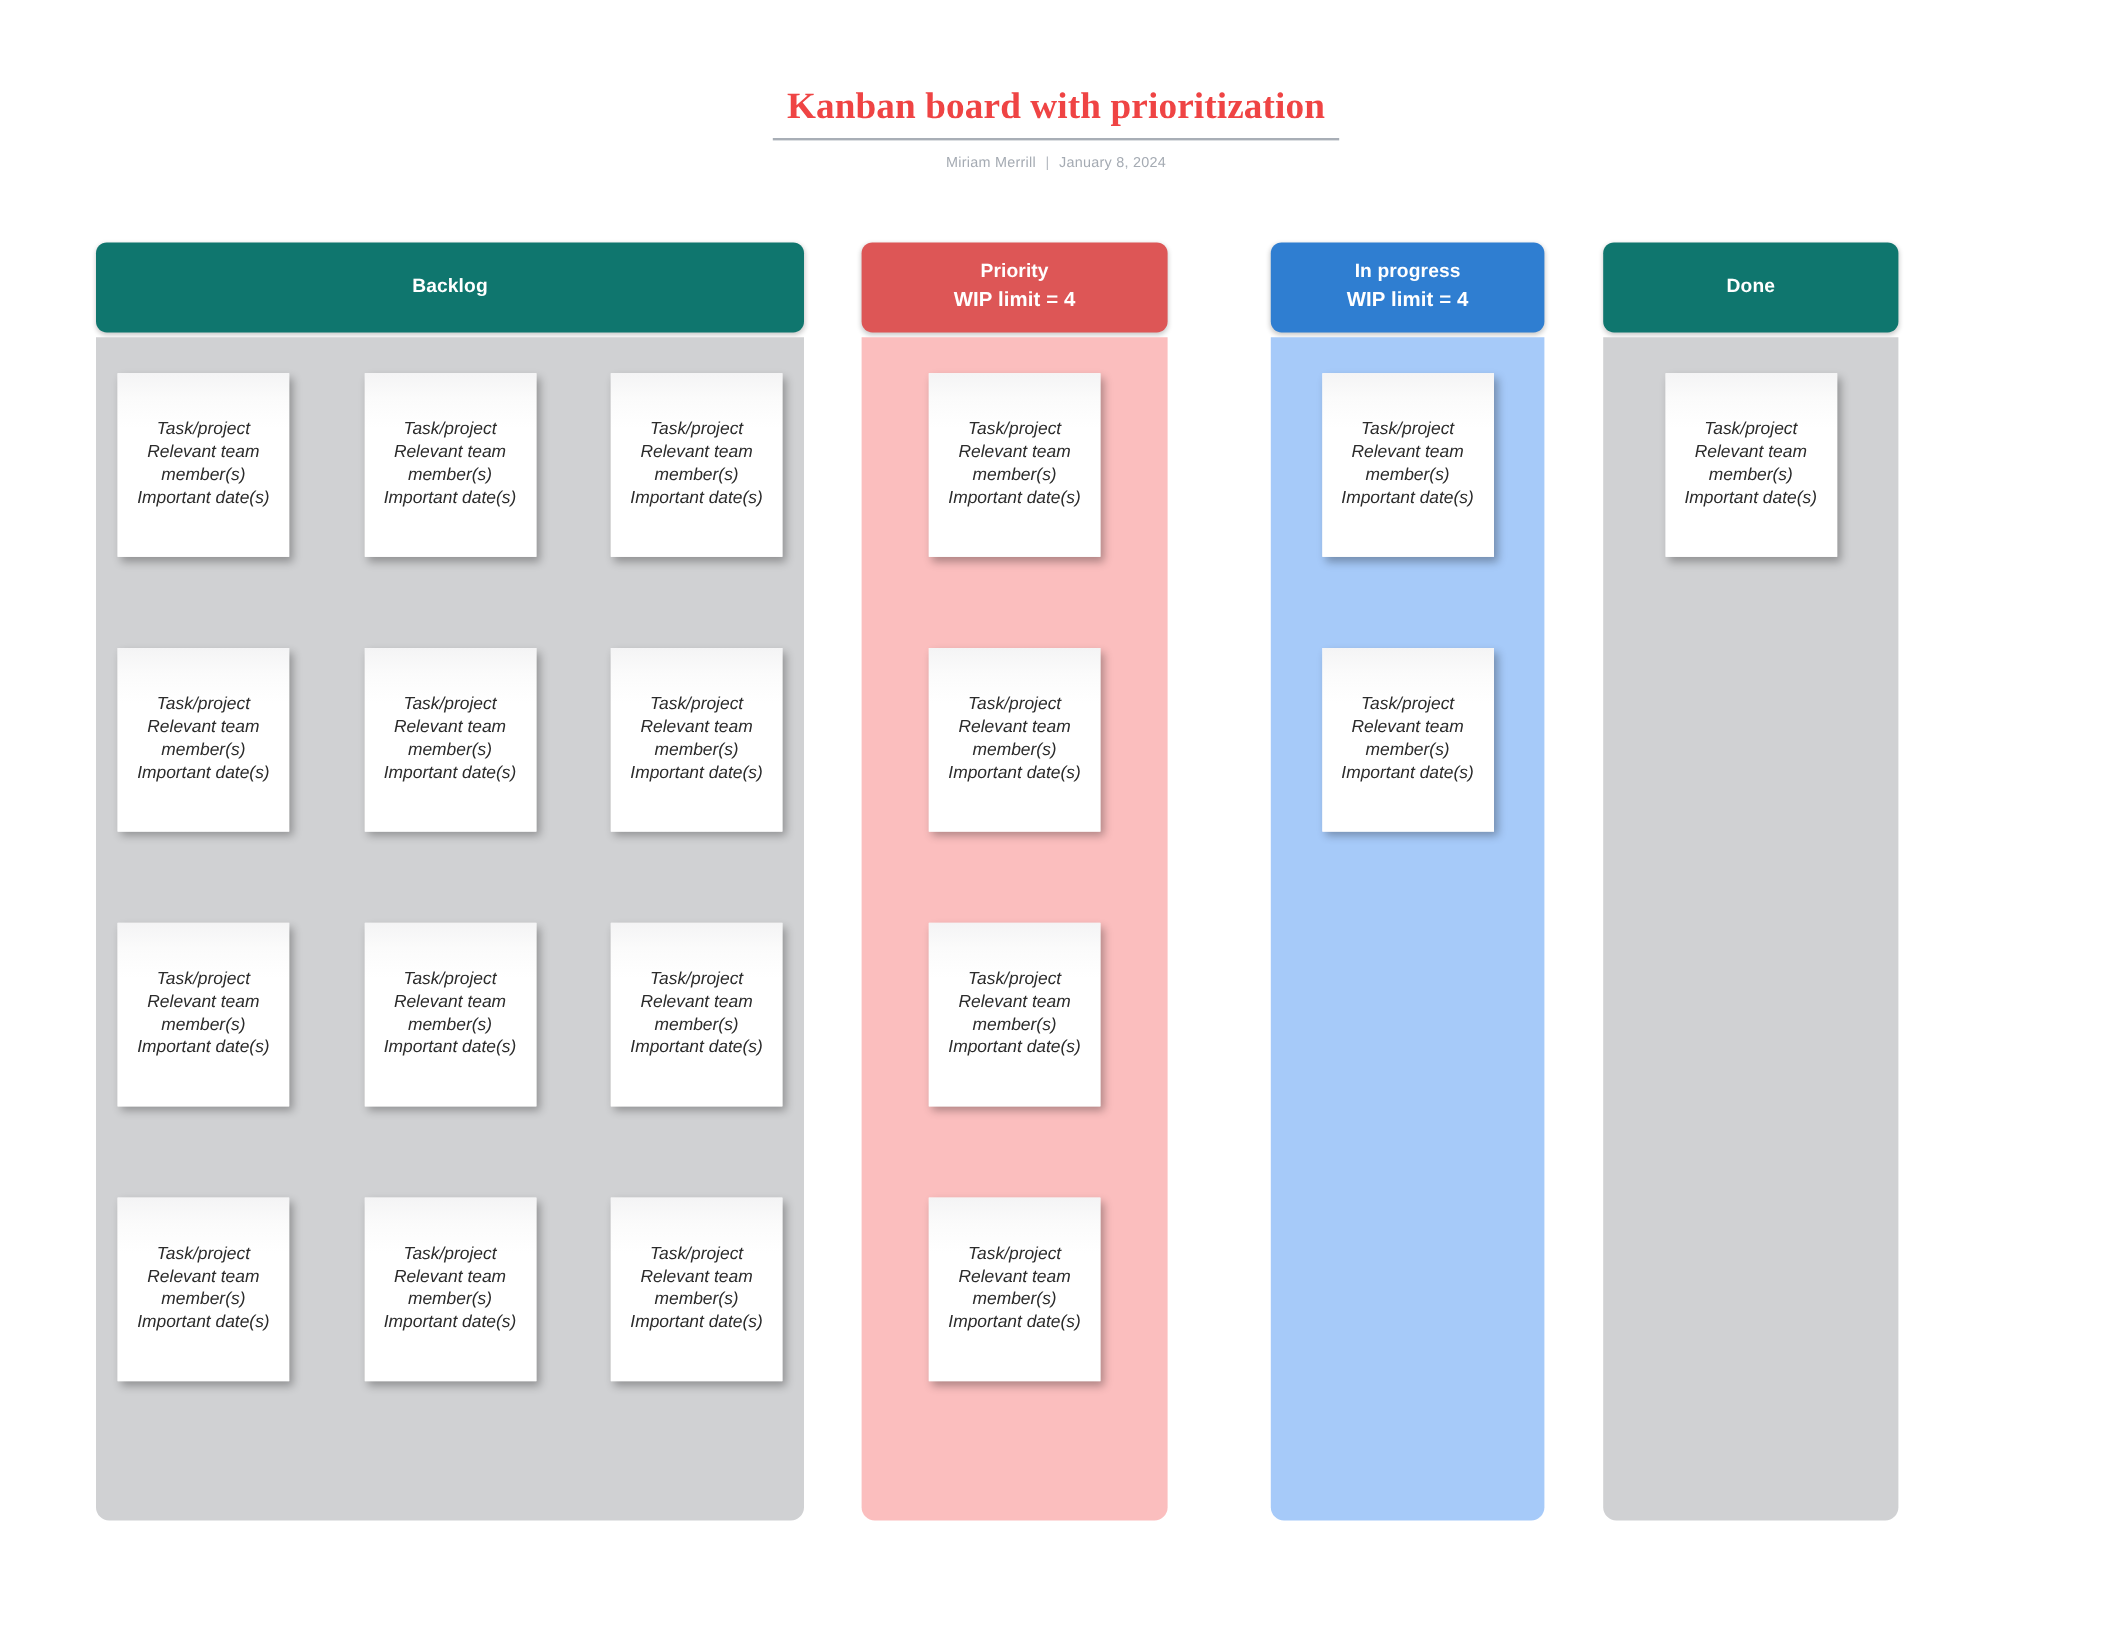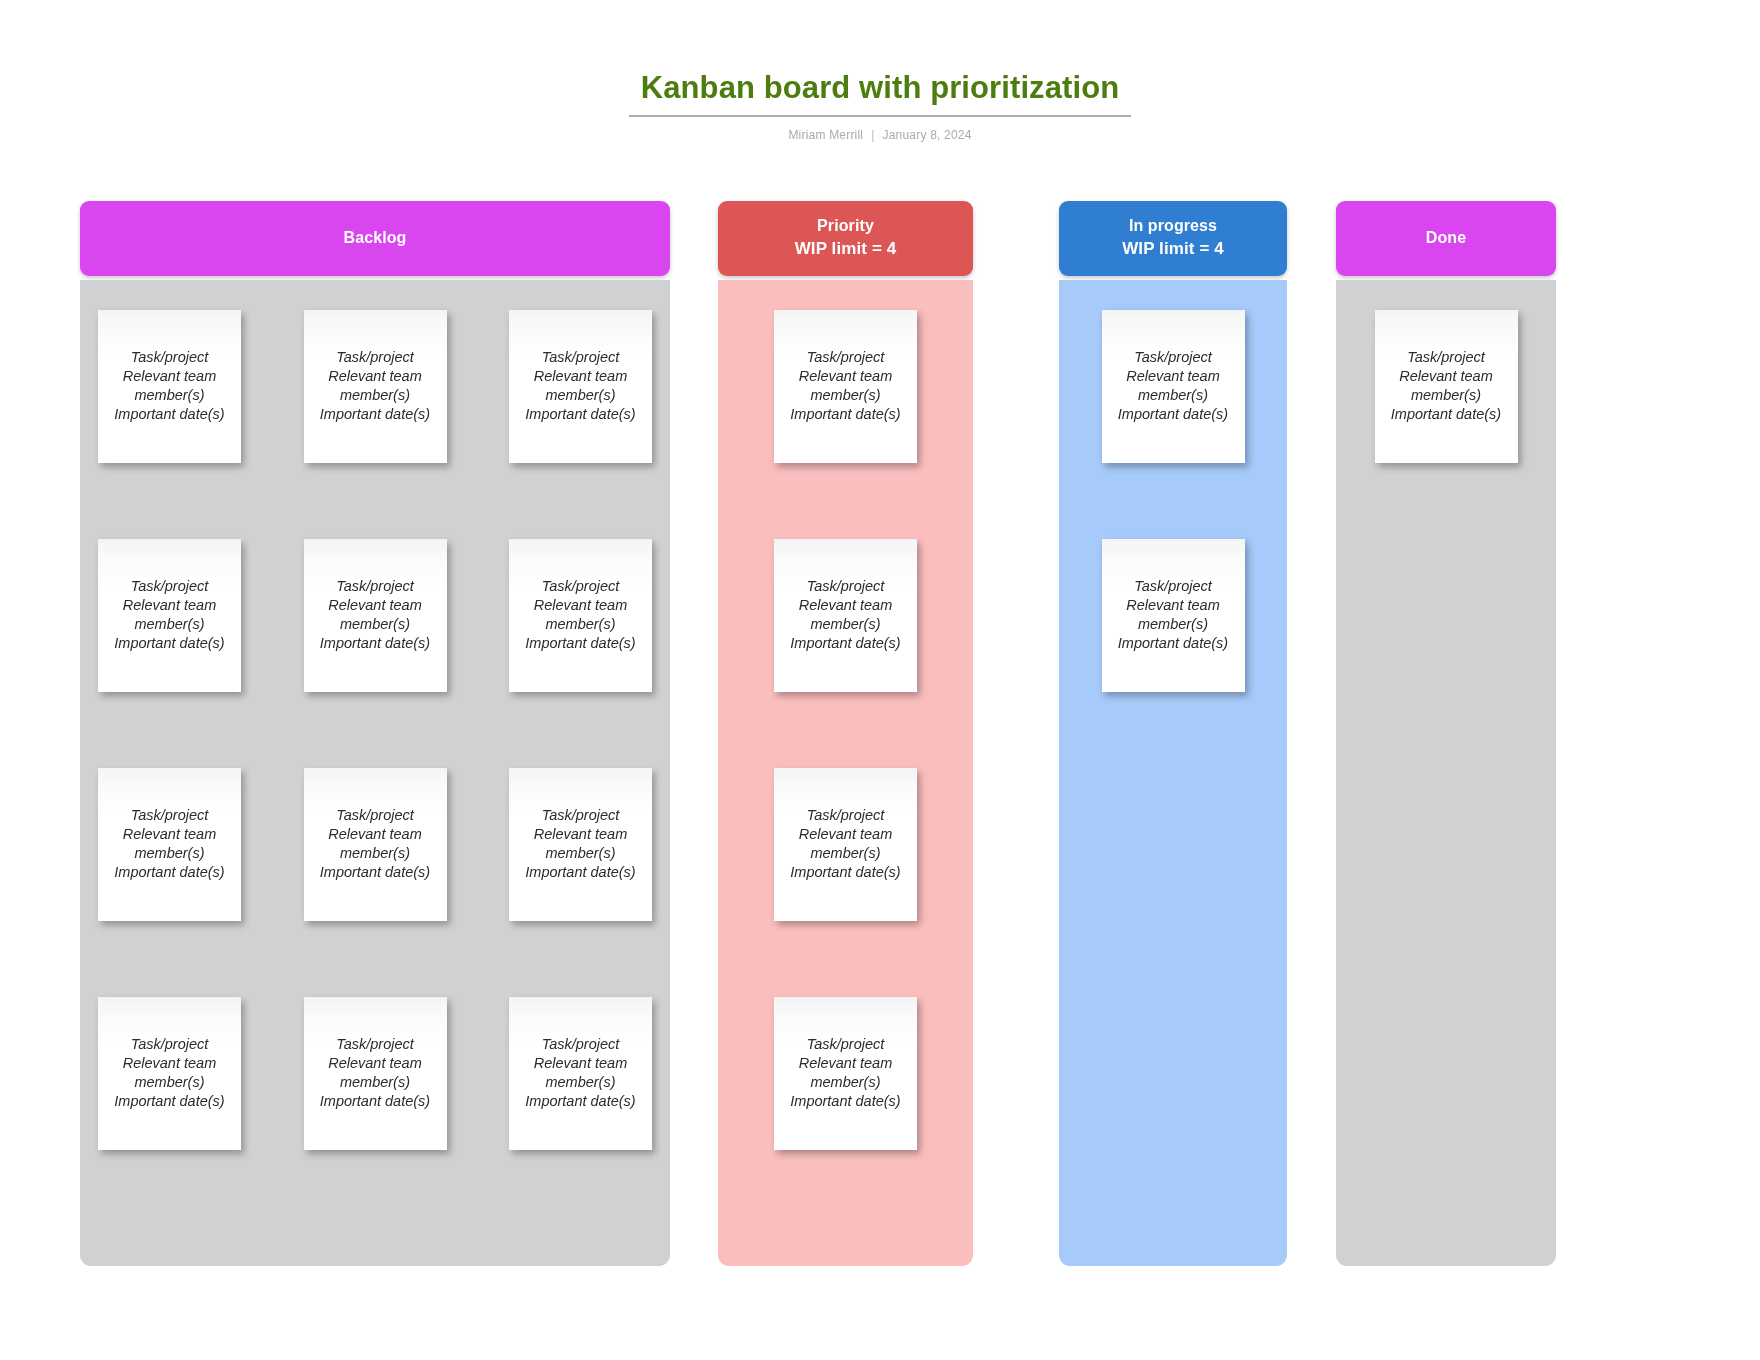--- a/index.html
+++ b/index.html
@@ -20,26 +20,27 @@
     width: 100%;
     padding-top: 70px;
     text-align: center;
   }
   .title-wrap {
     display: inline-block;
   }
   .page-title {
     font-size: 31px;
     font-weight: bold;
-    color: #4d7c0f;
+    color: #ef4444;
     letter-spacing: 0.1px;
     line-height: 1.15;
     padding: 0 12px 9px 12px;
     border-bottom: 2px solid #a8aeb6;
     white-space: nowrap;
+    font-family: Liberation Serif, serif;
   }
   .page-subtitle {
     margin-top: 11px;
     font-size: 12px;
     color: #a5abb3;
     letter-spacing: 0.2px;
     white-space: nowrap;
   }
   .page-subtitle .sep {
     padding: 0 8px;
@@ -58,39 +59,39 @@
   }
 
   .column {
     display: flex;
     flex-direction: column;
     height: 1065px;
   }
   .col-backlog   { width: 590px; margin-right: 48px; }
   .col-priority  { width: 255px; margin-right: 50px; }
   .col-progress  { width: 228px; margin-right: 49px; margin-left: 36px; }
-  .col-done      { width: 220px; }
+  .col-done      { width: 246px; }
 
   .col-header {
     flex: 0 0 auto;
     height: 75px;
     border-radius: 9px;
     color: #ffffff;
     font-size: 16px;
     font-weight: bold;
     line-height: 1.42;
     display: flex;
     flex-direction: column;
     align-items: center;
     justify-content: center;
     text-align: center;
     box-shadow: 0 2px 4px rgba(0,0,0,0.22);
     letter-spacing: 0.1px;
   }
-  .col-header.gray   { background: #d946ef; }
+  .col-header.gray   { background: #0f766e; }
   .col-header.red    { background: #d9534f; background: #dd5656; text-align: center; }
   .col-header.blue   { background: #2e7cd0; background: #2f7ed1; }
 
   .col-header .wip {
     font-size: 17px;
     font-weight: bold;
   }
 
   .col-body {
     flex: 1 1 auto;

